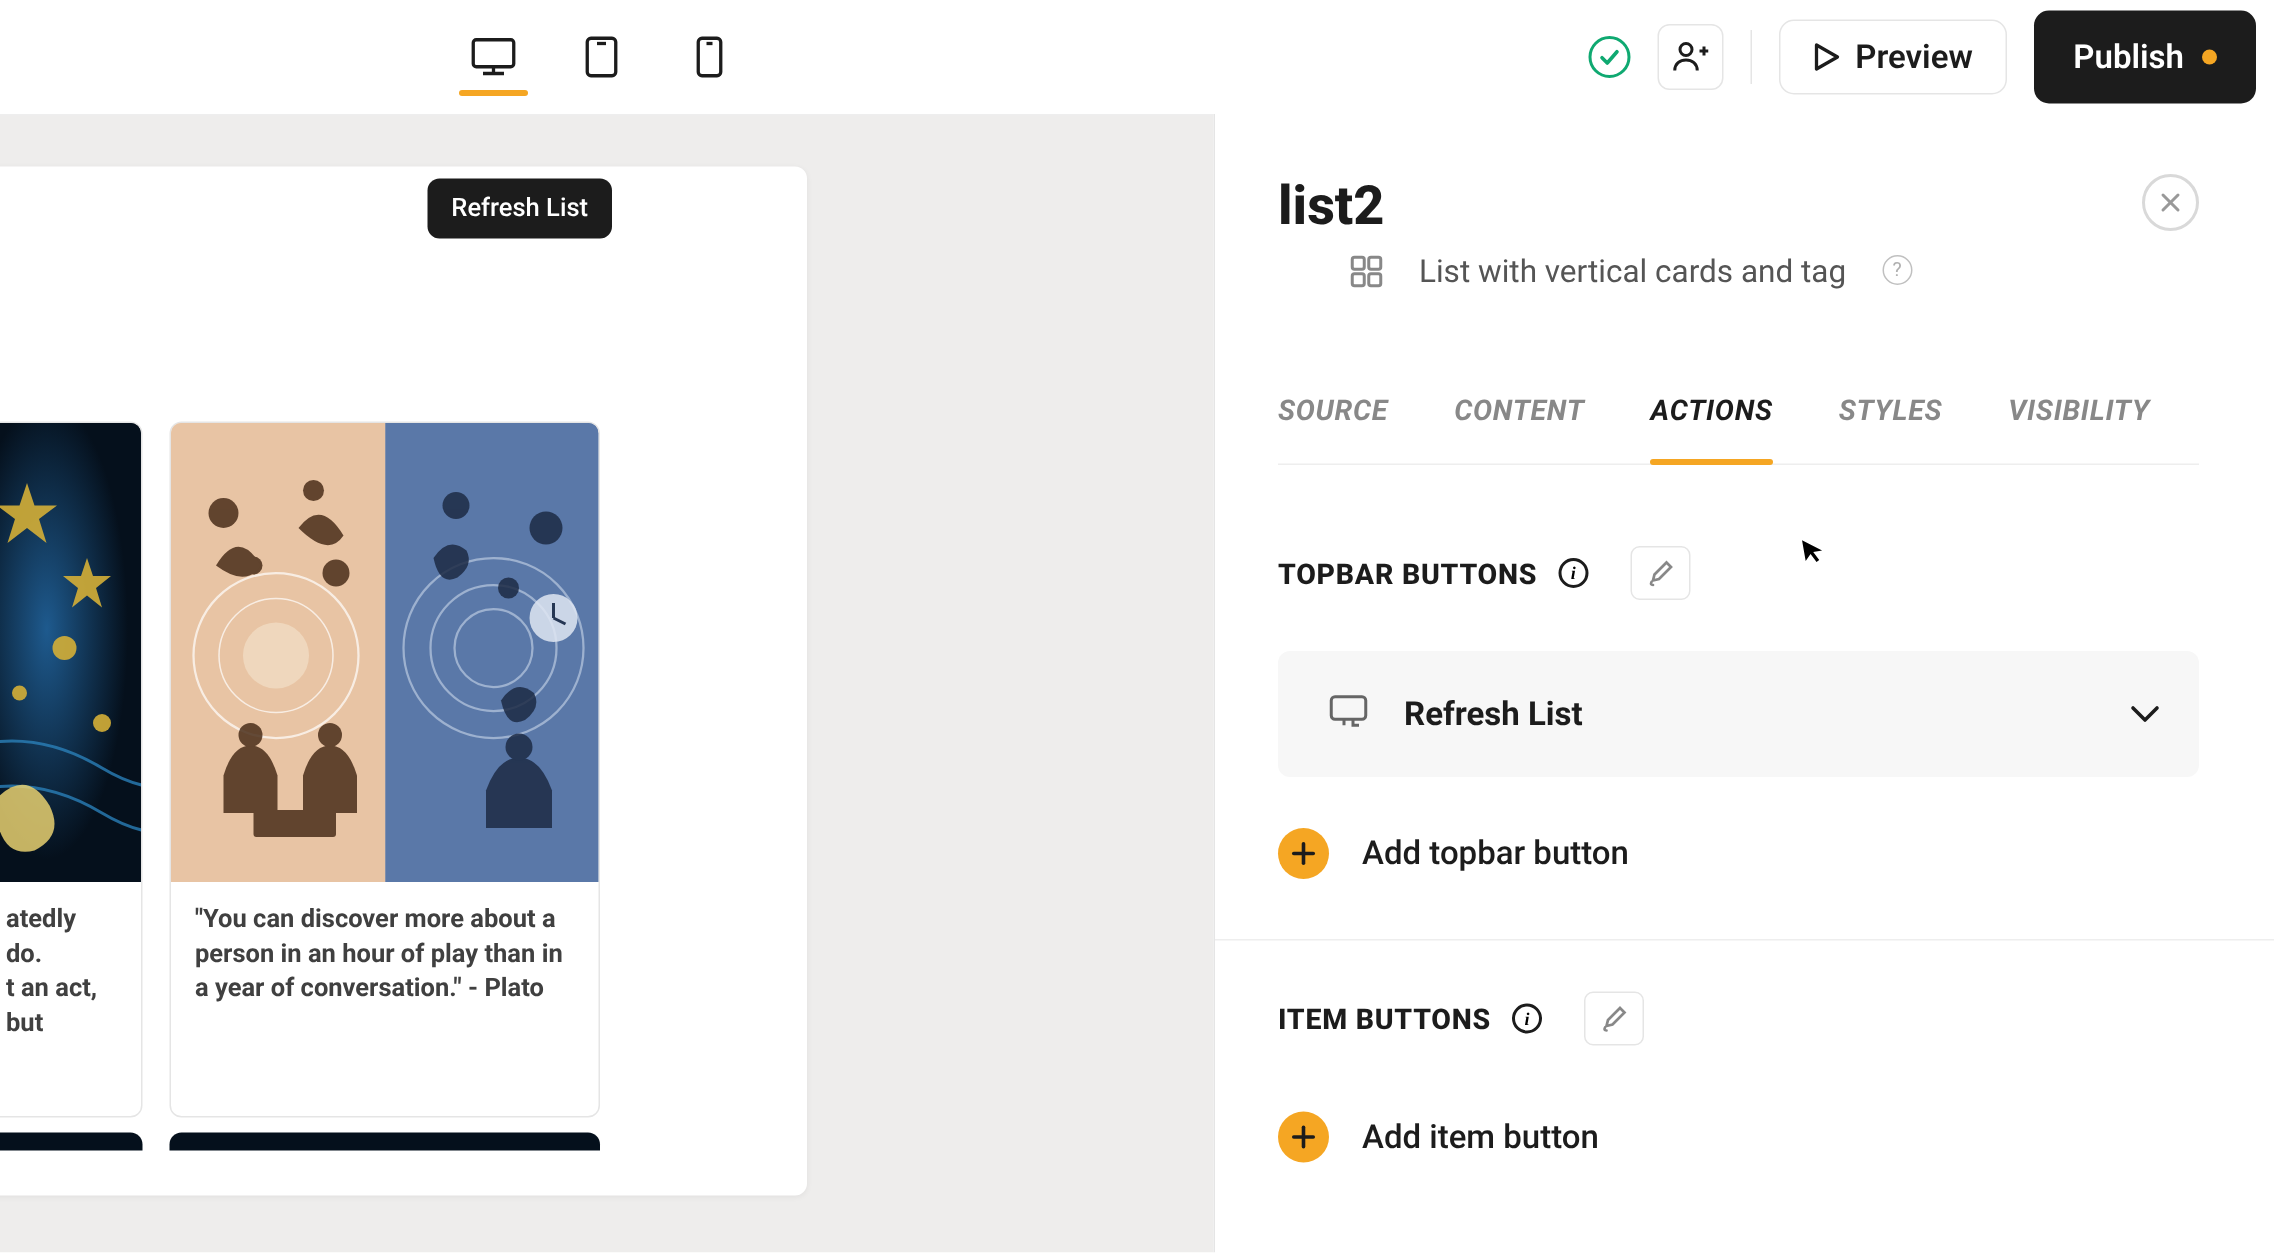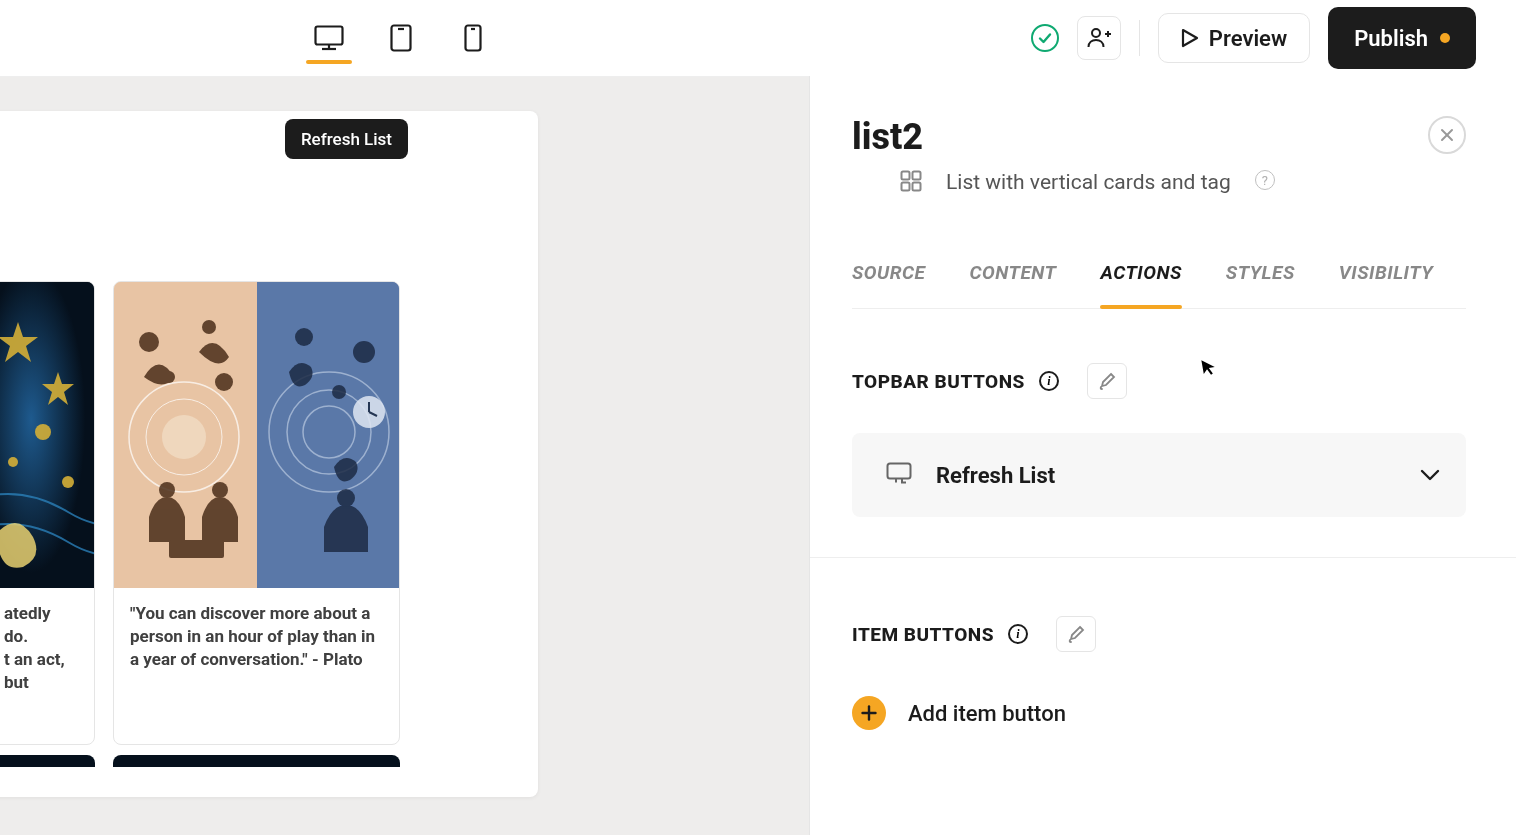--- a/index.html
+++ b/index.html
@@ -10,21 +10,21 @@
       height: 835px;
       overflow: hidden;
       position: relative;
     }
 
     
     .topbar {
       height: 76px;
       display: flex;
       align-items: center;
-      padding: 0 40px;
+      padding: 0 12px;
       position: relative;
     }
     .device-group {
       position: absolute;
       left: 310px;
       top: 0;
       height: 76px;
       display: flex;
       gap: 34px;
       align-items: center;
@@ -388,21 +388,21 @@
       color: #1c1c1c;
     }
 
     .hr {
       height: 1px;
       background: #eee;
       margin: 40px -50px 0 -42px;
     }
 
     .section2 {
-      margin-top: 58px;
+      margin-top: 34px;
     }
   </style>
 </head>
 <body>
 
 <div class="topbar">
   <div class="device-group">
     <div class="device-btn active">
       <svg width="30" height="26" viewBox="0 0 30 26" fill="none" stroke="currentColor" stroke-width="2.2">
         <rect x="1.5" y="1.5" width="27" height="18" rx="2"></rect>
@@ -604,20 +604,29 @@
           </svg>
         </span>
         <span class="row-label">Refresh List</span>
         <span class="chev">
           <svg width="20" height="12" viewBox="0 0 20 12" fill="none" stroke="currentColor" stroke-width="2.4" stroke-linecap="round" stroke-linejoin="round">
             <path d="M2 2 L10 10 L18 2"></path>
           </svg>
         </span>
       </div>
 
+      <div class="add-row">
+        <span class="add-circle">
+          <svg width="16" height="16" viewBox="0 0 16 16" stroke="currentColor" stroke-width="2.4" stroke-linecap="round">
+            <line x1="8" y1="1.5" x2="8" y2="14.5"></line>
+            <line x1="1.5" y1="8" x2="14.5" y2="8"></line>
+          </svg>
+        </span>
+        <span class="add-label">Add topbar button</span>
+      </div>
     </div>
 
     <div class="hr"></div>
 
     <div class="section2">
       <div class="section-header">
         <span class="section-title">ITEM BUTTONS</span>
         <span class="info-icon">i</span>
         <span class="brush-chip">
           <svg width="20" height="20" viewBox="0 0 20 20" fill="none" stroke="currentColor" stroke-width="1.8" stroke-linecap="round">

